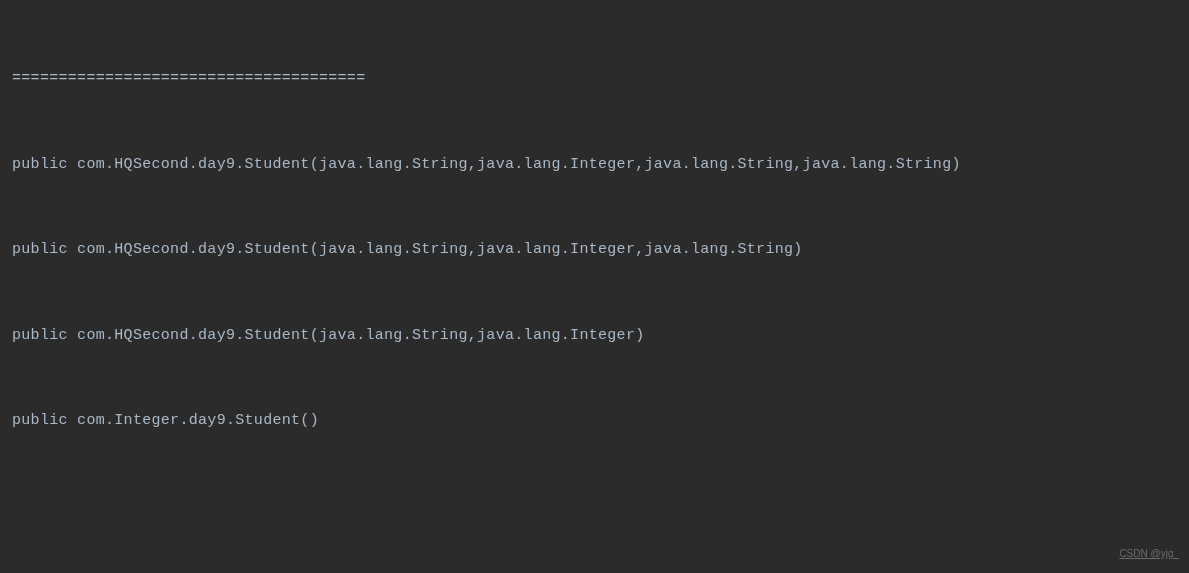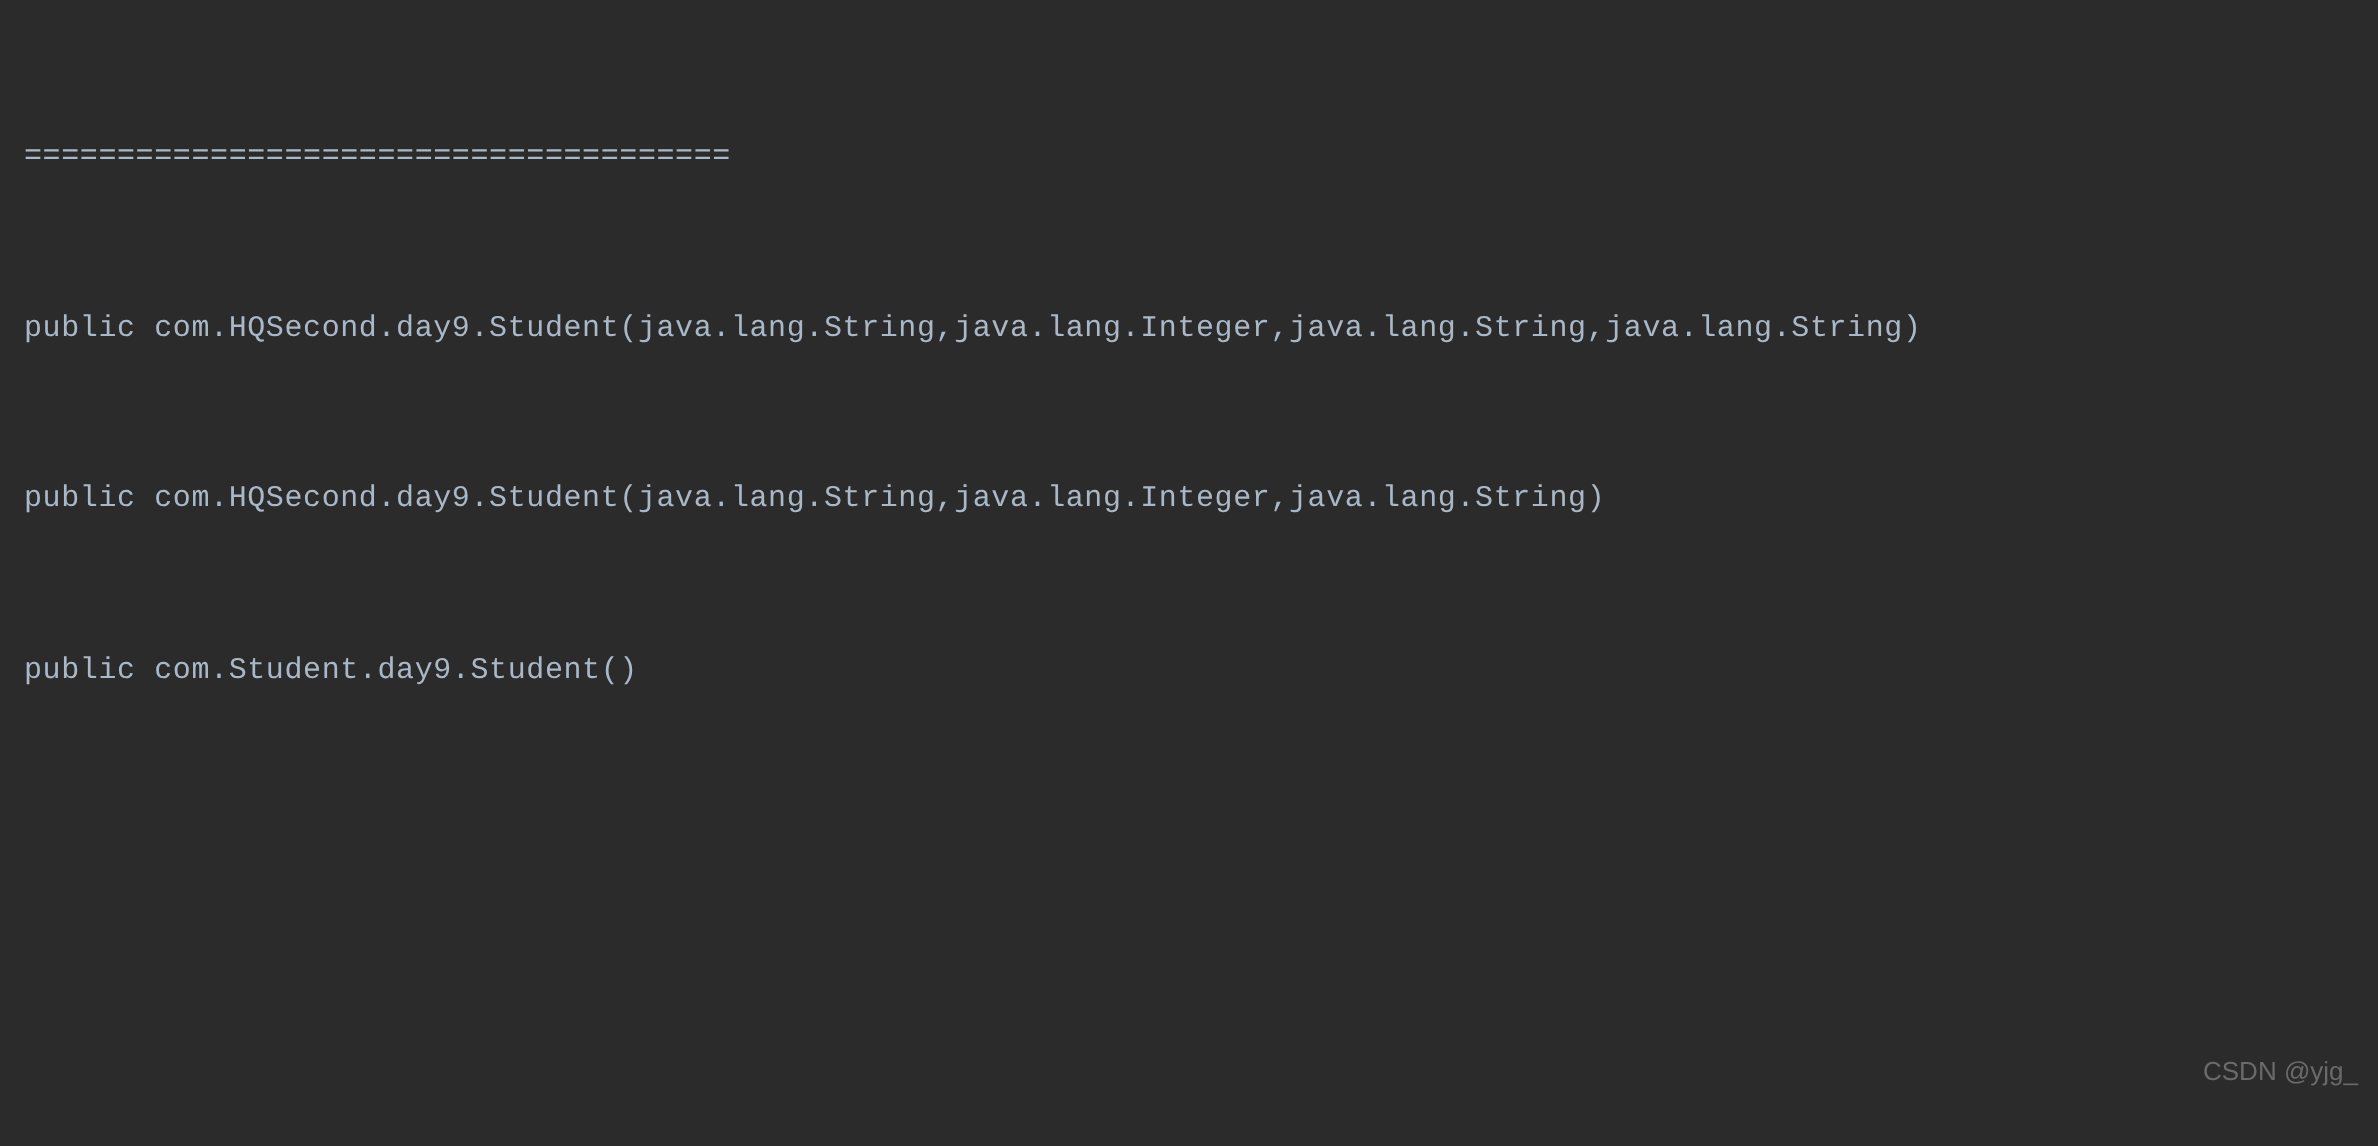--- a/index.html
+++ b/index.html
@@ -21,36 +21,38 @@
     }
     .console-output {
       white-space: pre;
       letter-spacing: 0.3px;
     }
     .line {
       display: block;
     }
     .watermark {
       position: absolute;
-      bottom: 24px;
+      bottom: 10px;
       right: 10px;
-      font-size: 13px;
+      font-size: 10px;
       color: #6a6a6a;
       font-family: sans-serif;
       letter-spacing: 0;
+      text-decoration: underline;
     }
   </style>
 </head>
 <body>
 
 <div class="console-output">
   <span class="line">======================================</span>
   <span class="line">public com.HQSecond.day9.Student(java.lang.String,java.lang.Integer,java.lang.String,java.lang.String)</span>
   <span class="line">public com.HQSecond.day9.Student(java.lang.String,java.lang.Integer,java.lang.String)</span>
-  <span class="line">public com.Student.day9.Student()</span>
+  <span class="line">public com.HQSecond.day9.Student(java.lang.String,java.lang.Integer)</span>
+  <span class="line">public com.Integer.day9.Student()</span>
   
   
   
   
   
   
   
   
   
   <span class="line"></span>

